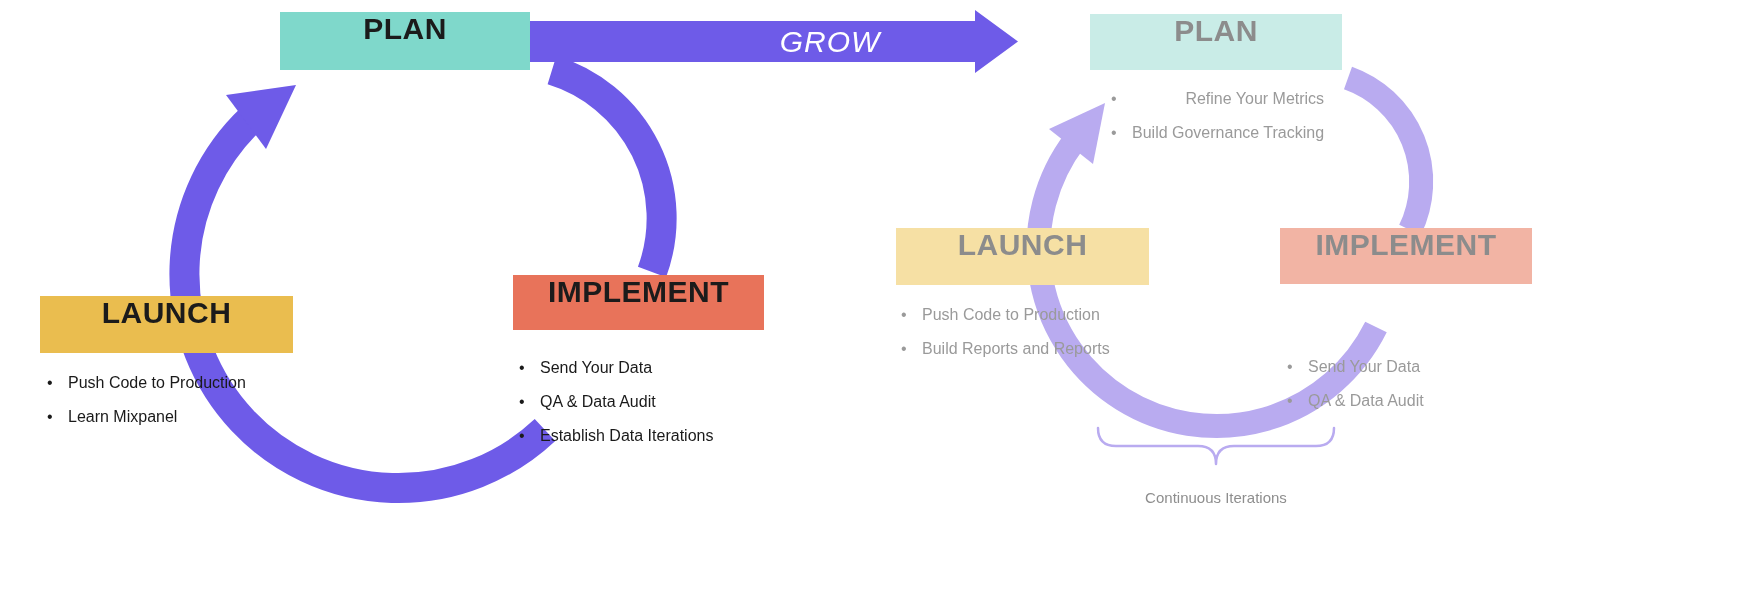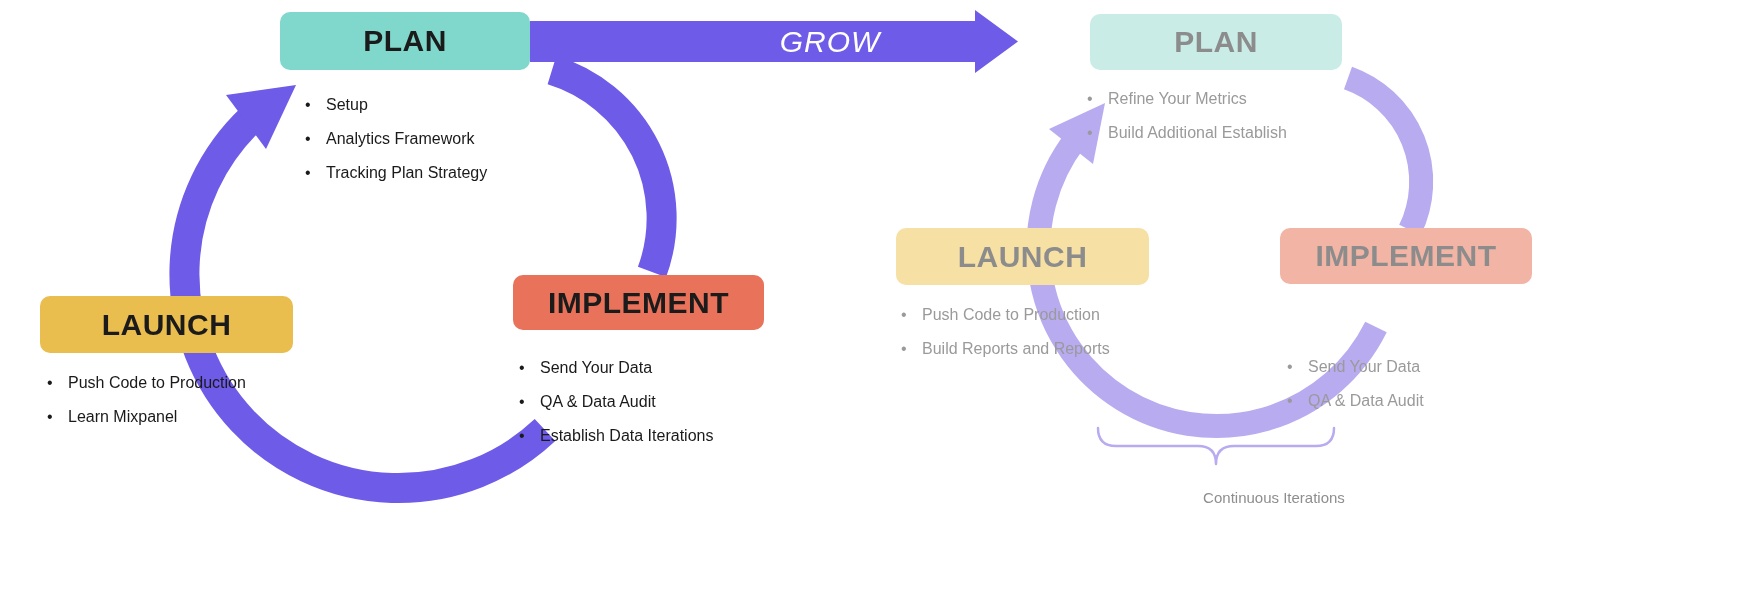--- a/index.html
+++ b/index.html
@@ -5,22 +5,22 @@
   * { margin: 0; padding: 0; box-sizing: border-box; }
   html, body { background: #ffffff; }
   body {
     font-family: "Liberation Sans", sans-serif;
     width: 1740px; height: 589px; overflow: hidden;
   }
   .canvas { position: relative; width: 1740px; height: 589px; background: #ffffff; }
   .arrows { position: absolute; inset: 0; width: 1740px; height: 589px; }
 
   .box {
-    position: absolute; display: flex; align-items: center; justify-content: center;
-    font-weight: bold; font-size: 30px; letter-spacing: 0.5px; white-space: nowrap; border-radius: 10px;
+    position: absolute; display: flex; align-items: flex-start; justify-content: center;
+    font-weight: bold; font-size: 30px; letter-spacing: 0.5px; white-space: nowrap;
   }
   .box.dark  { color: #1b1b1b; }
   .box.muted { color: #8c8c8c; }
 
   .bg-teal       { background: #7fd8cb; }
   .bg-gold       { background: #eabd4f; }
   .bg-coral      { background: #e8735a; }
   .bg-teal-lt    { background: #c9ece7; }
   .bg-gold-lt    { background: #f6e0a4; }
   .bg-coral-lt   { background: #f2b4a4; }
@@ -37,31 +37,31 @@
     position: relative; padding-left: 24px; font-size: 16px;
     line-height: 34px; white-space: nowrap;
   }
   .blist li::before { content: "\2022"; position: absolute; left: 3px; }
   .blist.dark li  { color: #1a1a1a; }
   .blist.muted li { color: #9a9a9a; }
 
   #c1-plan-list      { left: 302px;  top: 88px;  }
   #c1-launch-list    { left: 44px;   top: 366px; }
   #c1-implement-list { left: 516px;  top: 351px; }
-  #c2-plan-list      { left: 1084px; top: 82px;  }
+  #c2-plan-list      { left: 1108px; top: 82px; text-align: right;  }
   #c2-launch-list    { left: 898px;  top: 298px; }
   #c2-implement-list { left: 1284px; top: 350px; }
 
   .grow-label {
     position: absolute; left: 600px; top: 25px; width: 460px;
     text-align: center; color: #ffffff; font-size: 30px; font-weight: 500;
     letter-spacing: 1px; white-space: nowrap; font-style: italic;
   }
   .caption {
-    position: absolute; left: 1164px; top: 489px; width: 220px;
+    position: absolute; left: 1106px; top: 489px; width: 220px;
     text-align: center; color: #8e8e8e; font-size: 15px; white-space: nowrap;
   }
 </style>
 </head>
 <body>
 
 <div class="canvas">
 
   <svg class="arrows" viewBox="0 0 1740 589" aria-hidden="true">
 
@@ -85,25 +85,20 @@
   <div id="c1-plan" class="box dark bg-teal">
     <span>PLAN</span>
   </div>
   <div id="c1-launch" class="box dark bg-gold">
     <span>LAUNCH</span>
   </div>
   <div id="c1-implement" class="box dark bg-coral">
     <span>IMPLEMENT</span>
   </div>
 
-  <ul id="c1-plan-list" class="blist dark">
-    <li>Setup</li>
-    <li>Analytics Framework</li>
-    <li>Tracking Plan Strategy</li>
-  </ul>
   <ul id="c1-launch-list" class="blist dark">
     <li>Push Code to Production</li>
     <li>Learn Mixpanel</li>
   </ul>
   <ul id="c1-implement-list" class="blist dark">
     <li>Send Your Data</li>
     <li>QA &amp; Data Audit</li>
     <li>Establish Data Iterations</li>
   </ul>
 
@@ -112,21 +107,21 @@
   </div>
   <div id="c2-launch" class="box muted bg-gold-lt">
     <span>LAUNCH</span>
   </div>
   <div id="c2-implement" class="box muted bg-coral-lt">
     <span>IMPLEMENT</span>
   </div>
 
   <ul id="c2-plan-list" class="blist muted">
     <li>Refine Your Metrics</li>
-    <li>Build Additional Establish</li>
+    <li>Build Governance Tracking</li>
   </ul>
   <ul id="c2-launch-list" class="blist muted">
     <li>Push Code to Production</li>
     <li>Build Reports and Reports</li>
   </ul>
   <ul id="c2-implement-list" class="blist muted">
     <li>Send Your Data</li>
     <li>QA &amp; Data Audit</li>
   </ul>
 

